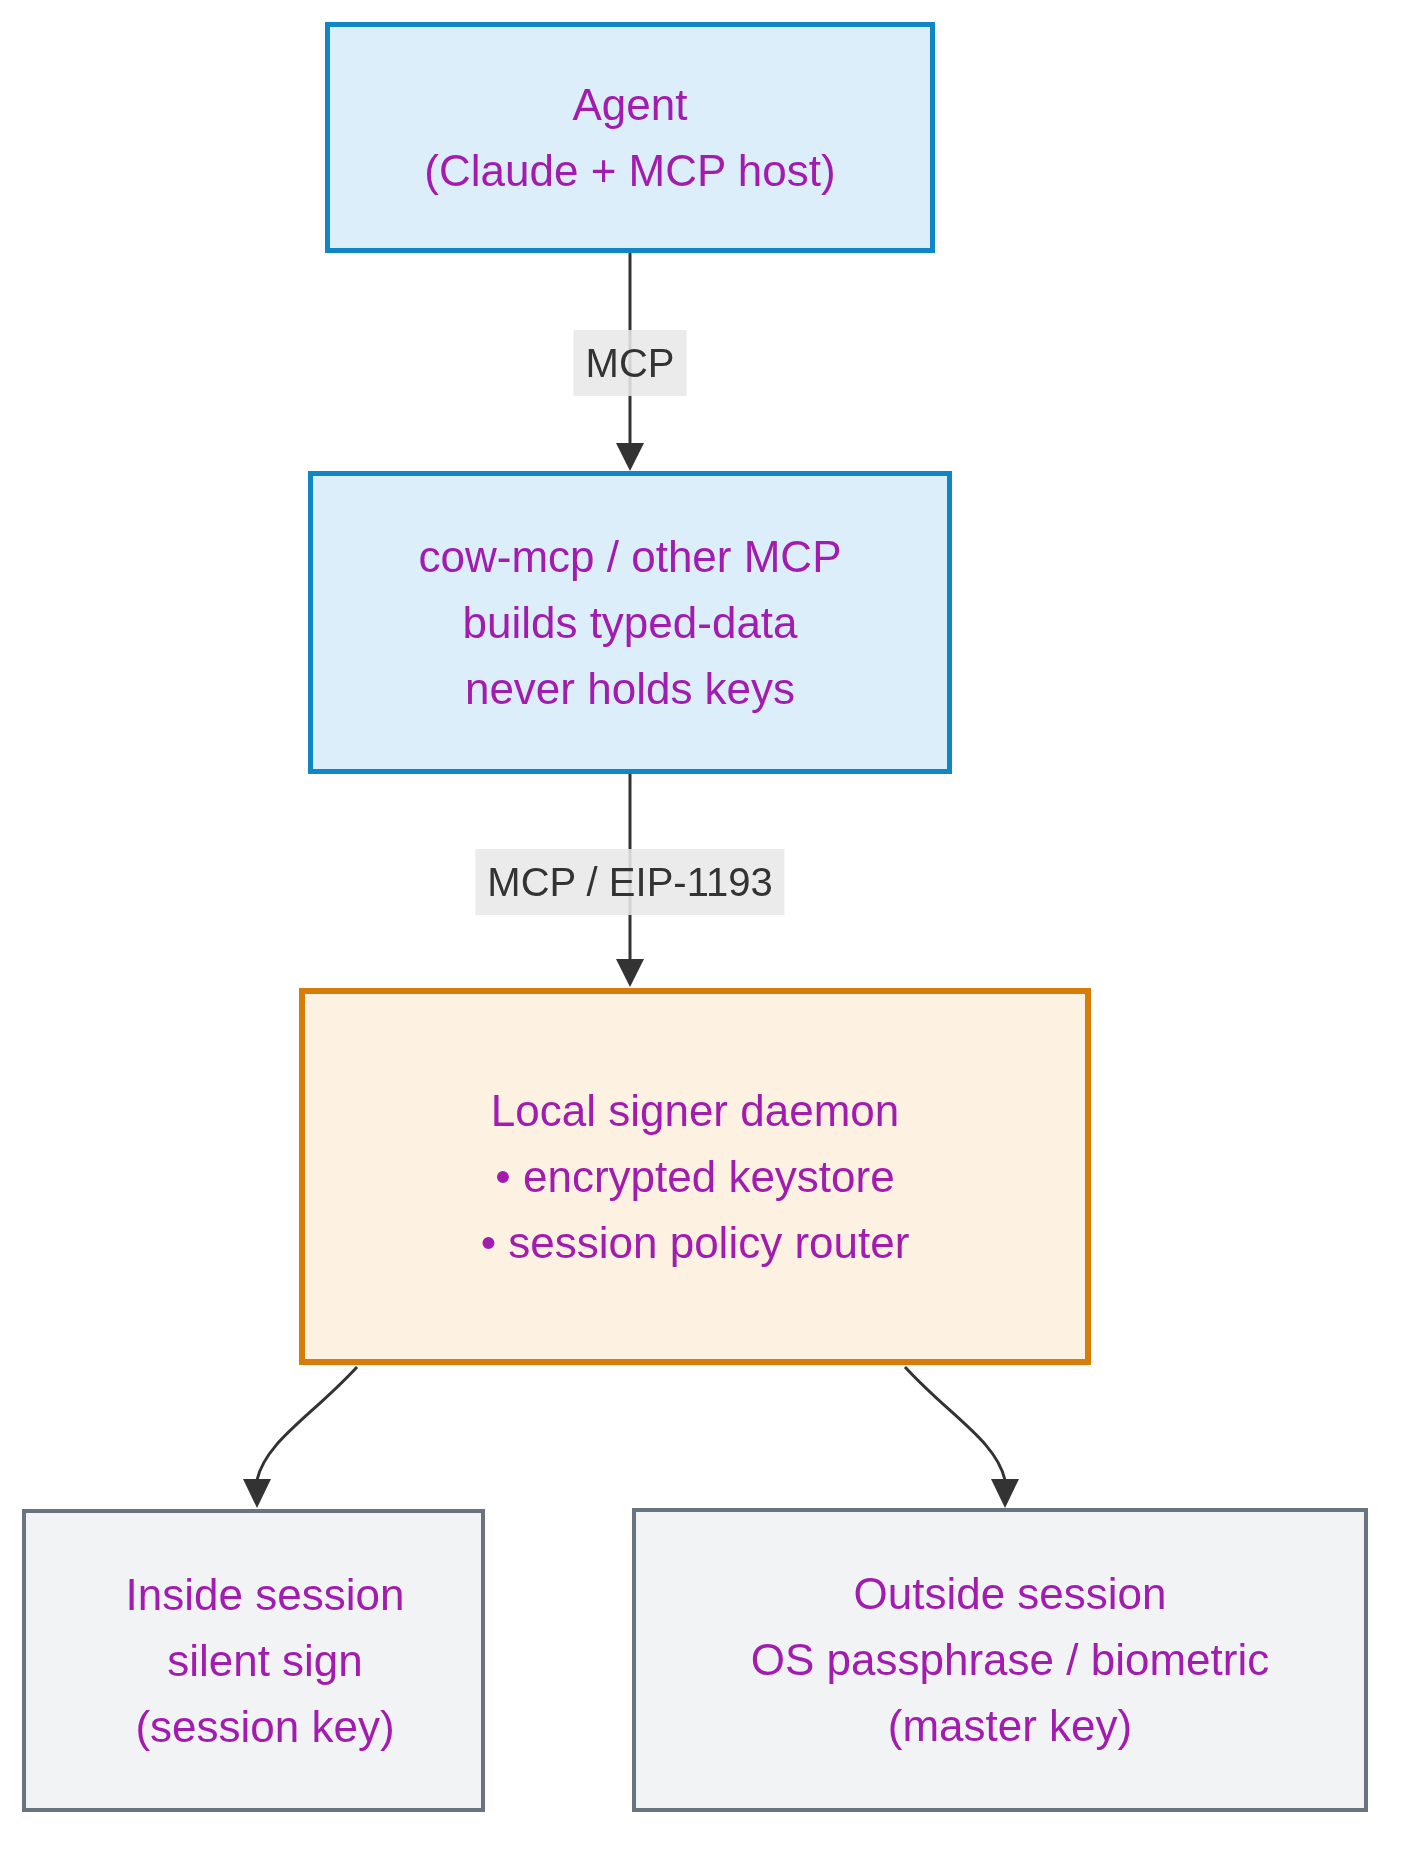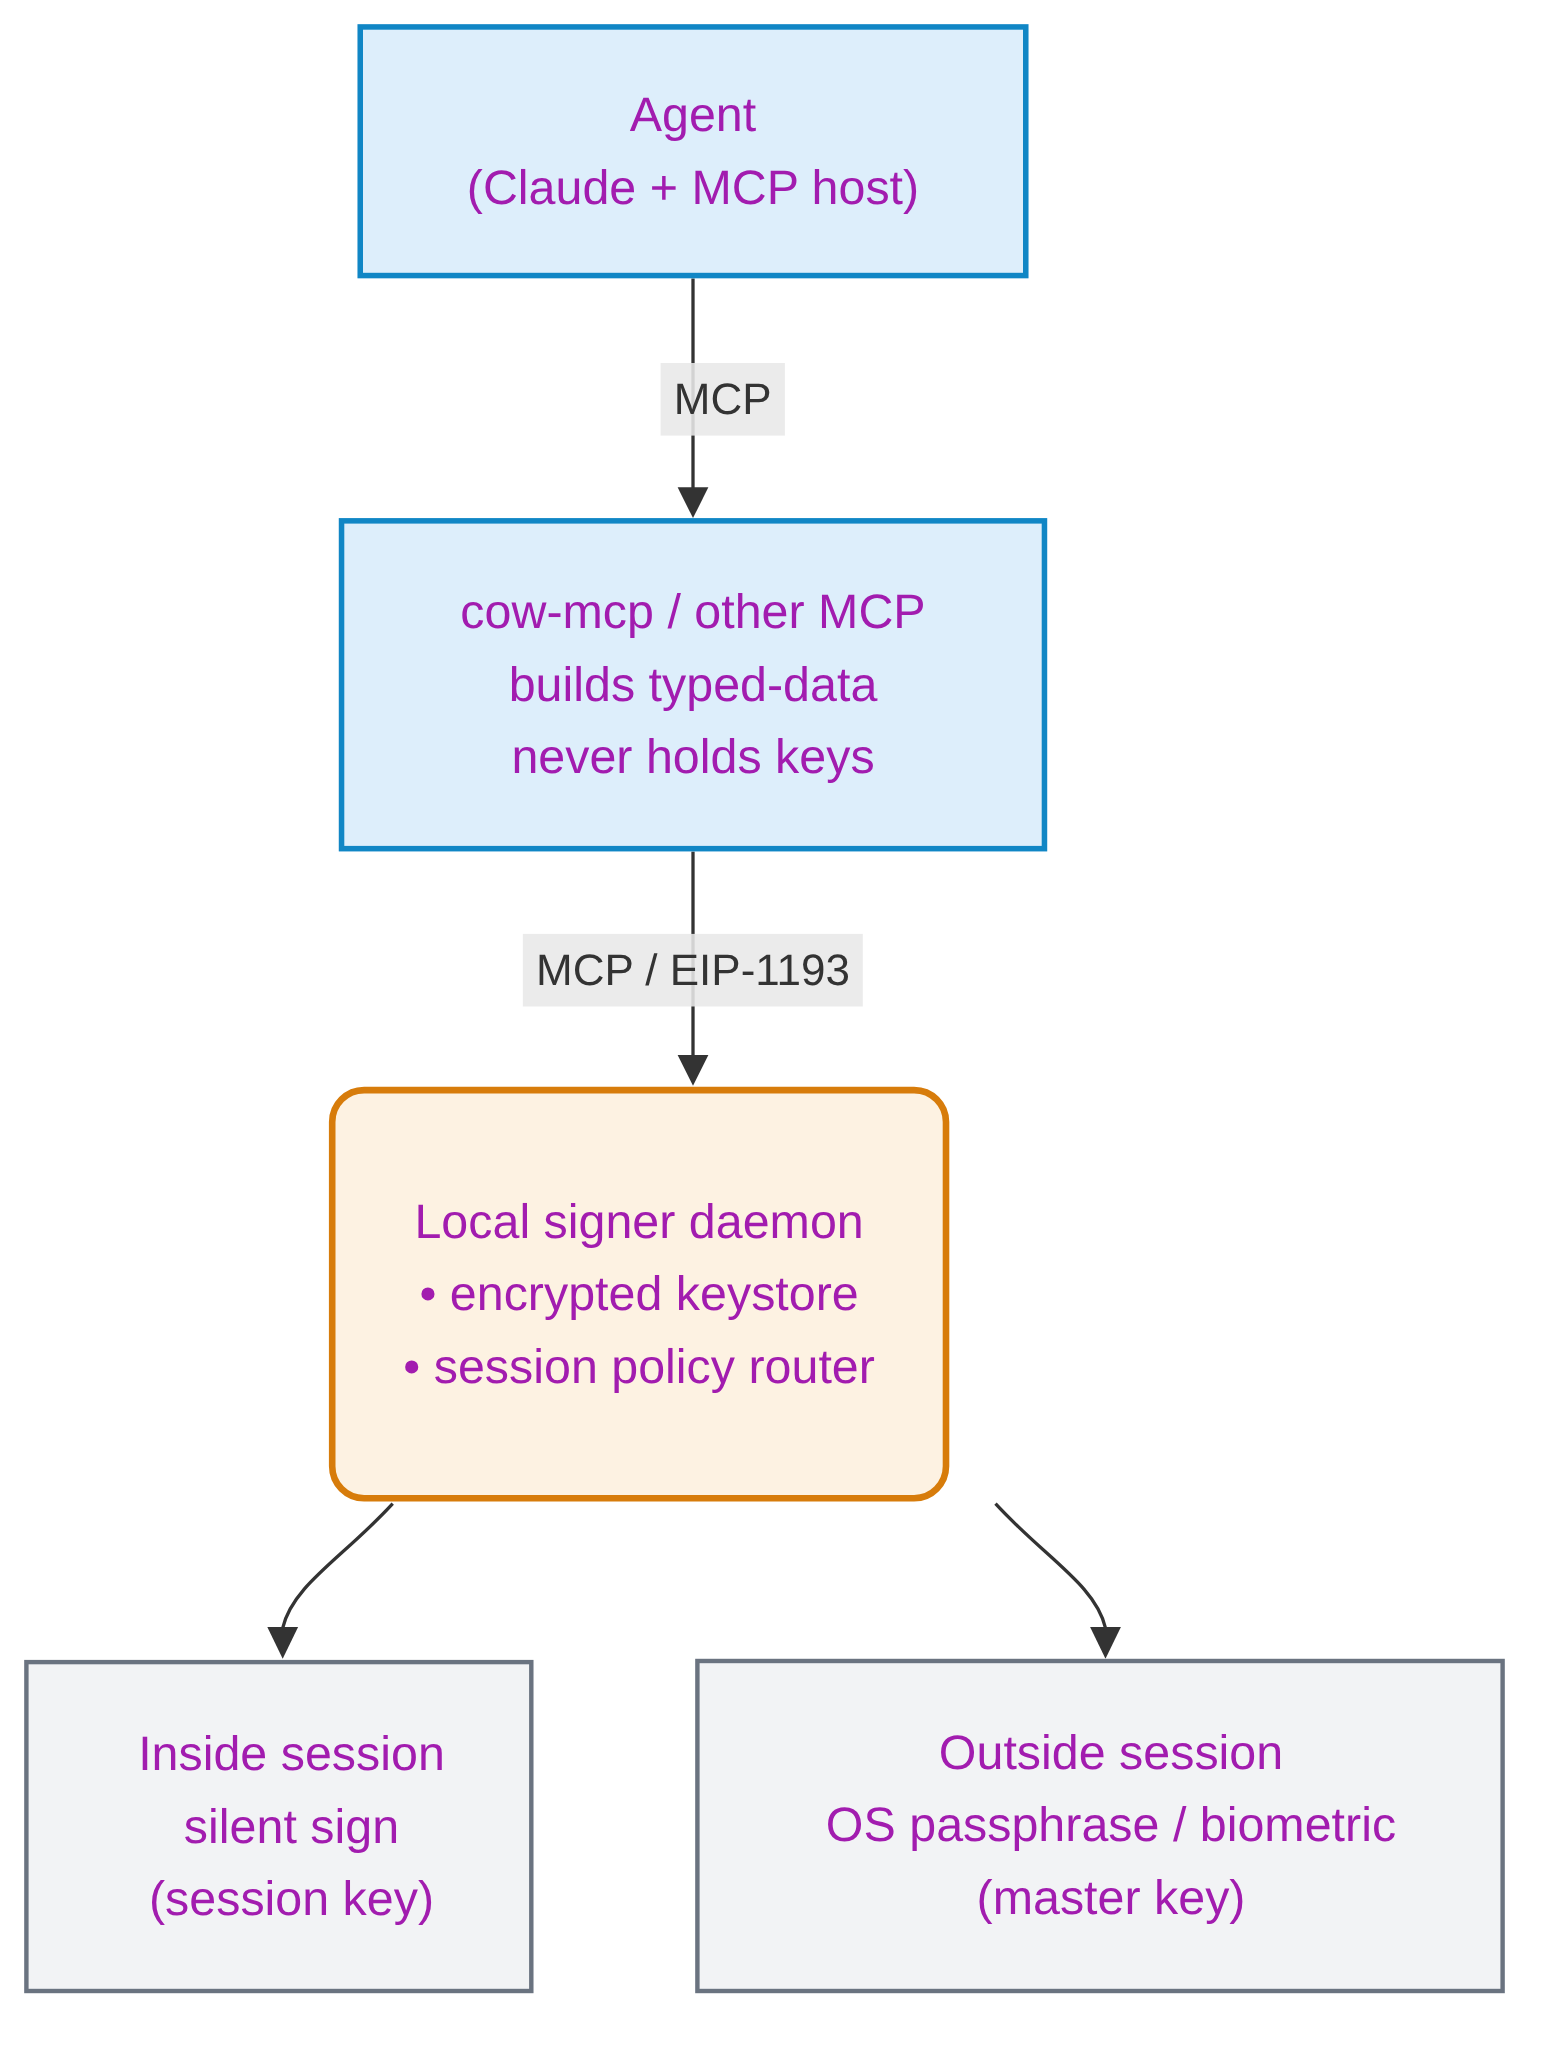--- a/index.html
+++ b/index.html
@@ -45,34 +45,34 @@
   .node-orange {
     background: #fdf2e2;
     border: 6px solid #d77c0b;
   }
   .node-gray {
     background: #f2f3f5;
     border: 4px solid #6a7380;
   }
   .node-agent    { left: 325px; top: 22px;   width: 610px; height: 231px; }
   .node-mcp      { left: 308px; top: 471px;  width: 644px; height: 303px; }
-  .node-signer   { left: 299px; top: 988px;  width: 564px; height: 377px; border-radius: 32px; }
+  .node-signer   { left: 299px; top: 988px;  width: 792px; height: 377px; }
   .node-inside   { left: 22px;  top: 1509px; width: 463px; height: 303px; padding-left: 23px; }
   .node-outside  { left: 632px; top: 1508px; width: 736px; height: 304px; padding-left: 20px; }
   .edge-label {
     position: absolute;
     transform: translate(-50%, -50%);
     background: rgba(232, 232, 232, 0.88);
     font-size: 40px;
     line-height: 46px;
     padding: 10px 12px;
     white-space: nowrap;
     color: #333333;
   }
-  .edge-label-1 { left: 630px; top: 363px; margin-left: 27px; }
+  .edge-label-1 { left: 630px; top: 363px; }
   .edge-label-2 { left: 630px; top: 882px; }
 </style>
 </head>
 <body>
 
 <div class="canvas">
 
   <svg class="edges-layer" viewBox="0 0 1413 1866" xmlns="http://www.w3.org/2000/svg">
 
     <path d="M 630 253 L 630 444" fill="none" stroke="#333333" stroke-width="3"></path>

